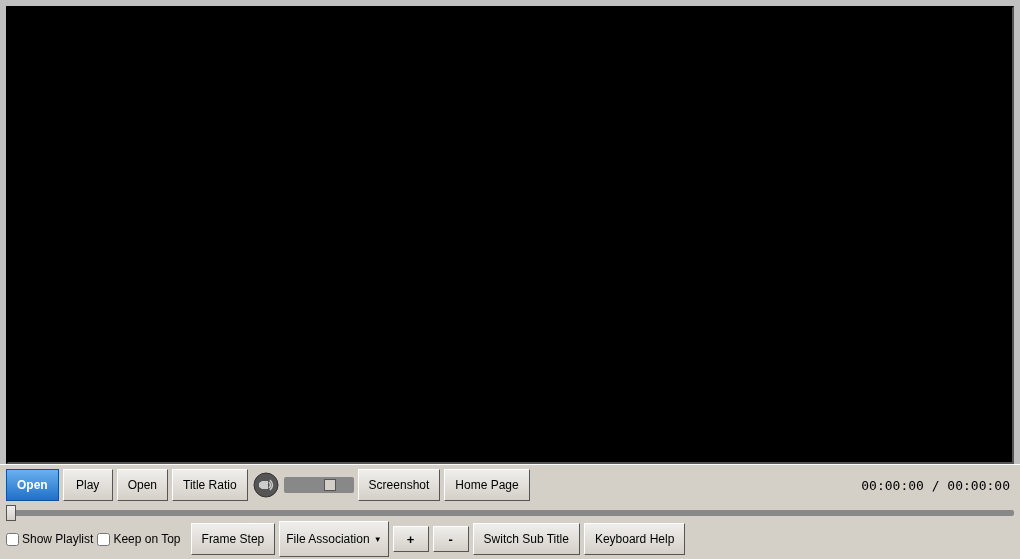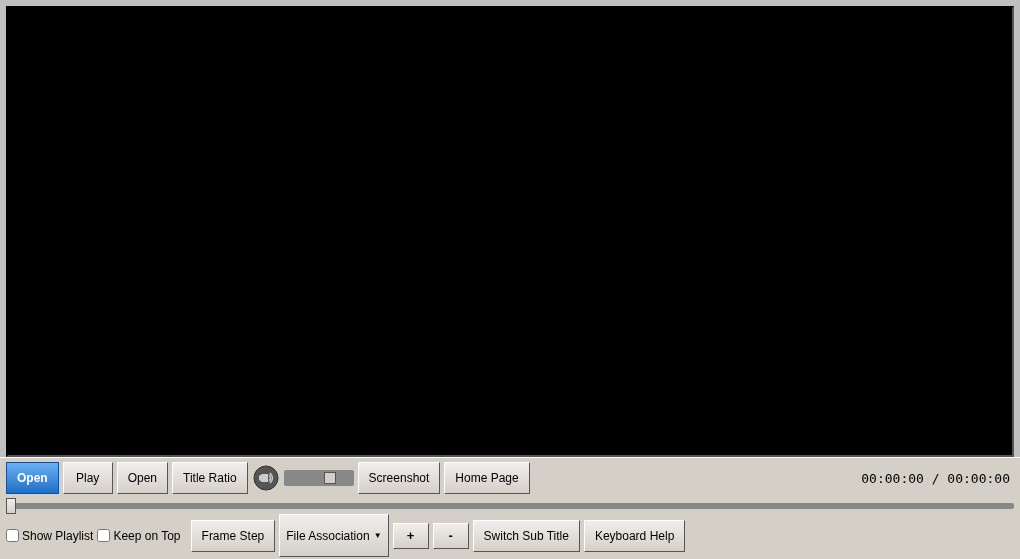--- a/index.html
+++ b/index.html
@@ -124,21 +124,21 @@
       background: linear-gradient(to bottom, #f0eeec, #d4d0c8);
       border: 1px solid #888;
       border-top-color: #fff;
       border-left-color: #fff;
       border-bottom-color: #555;
       border-right-color: #555;
       padding: 3px 6px;
       font-size: 12px;
       cursor: pointer;
       color: #000;
-      height: 43px;
+      height: 36px;
       display: flex;
       align-items: center;
       gap: 4px;
       white-space: nowrap;
     }
 
     .dropdown-btn .arrow {
       font-size: 8px;
     }
 

